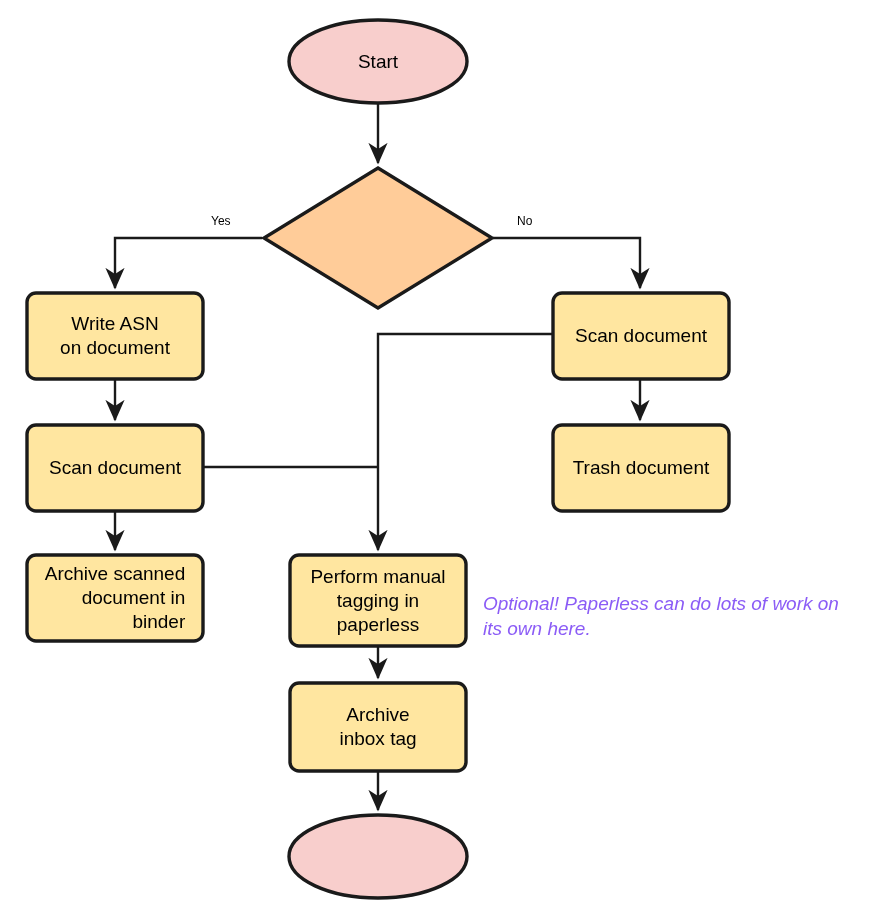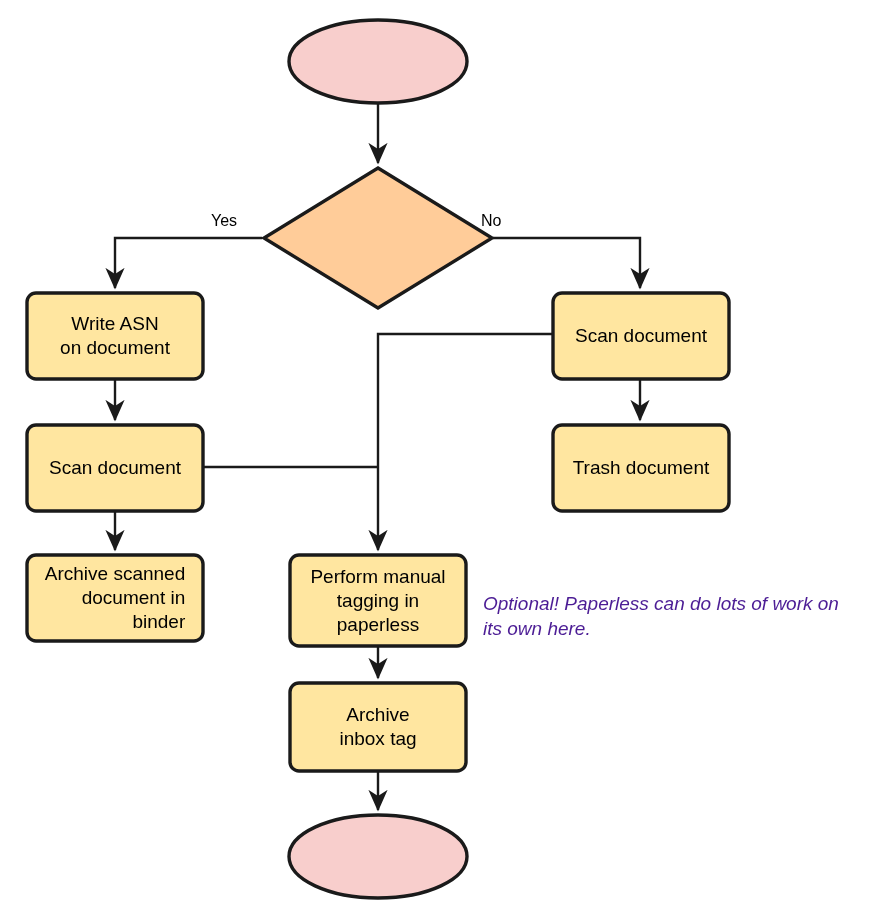--- a/index.html
+++ b/index.html
@@ -35,27 +35,27 @@
     font-family: "Liberation Sans", sans-serif;
     font-size: 19px;
     line-height: 24px;
     white-space: pre-line;
     pointer-events: none;
   }
   .edge-label {
     position: absolute;
     color: #000000;
     font-family: "Liberation Sans", sans-serif;
-    font-size: 16px;
+    font-size: 12px;
     line-height: 20px;
     white-space: nowrap;
   }
   .note-text {
     position: absolute;
-    color: #4c1d95;
+    color: #8b5cf6;
     font-family: "Liberation Sans", sans-serif;
     font-style: italic;
     font-size: 19px;
     line-height: 25px;
     white-space: pre-line;
   }
   .hit {
     position: absolute;
     background: transparent;
   }
@@ -109,20 +109,21 @@
 
     <rect x="553" y="425" width="176" height="86" rx="9" ry="9" fill="#ffe6a0" stroke="#1a1a1a" stroke-width="3.4"></rect>
 
     <rect x="290" y="555" width="176" height="91" rx="9" ry="9" fill="#ffe6a0" stroke="#1a1a1a" stroke-width="3.4"></rect>
 
     <rect x="290" y="683" width="176" height="88" rx="9" ry="9" fill="#ffe6a0" stroke="#1a1a1a" stroke-width="3.4"></rect>
 
     <ellipse cx="378" cy="856.5" rx="89" ry="41.5" fill="#f8cecc" stroke="#1a1a1a" stroke-width="3.4"></ellipse>
   </svg>
 
+  <div class="node-label" style="left:289px; top:20px; width:178px; height:83px;">Start</div>
 
 
   <div class="node-label" style="left:27px; top:293px; width:176px; height:86px;">Write ASN
 on document</div>
 
   <div class="node-label" style="left:27px; top:425px; width:176px; height:86px;">Scan document</div>
 
   <div class="node-label" style="left:27px; top:555px; width:176px; height:86px;text-align:right;">Archive scanned
 document in
 binder</div>
@@ -134,21 +135,21 @@
   <div class="node-label" style="left:290px; top:555px; width:176px; height:91px;border-radius:23px;">Perform manual
 tagging in
 paperless</div>
 
   <div class="node-label" style="left:290px; top:683px; width:176px; height:88px;">Archive
 inbox tag</div>
 
 
   <div class="edge-label" style="left:211px; top:211px;">Yes</div>
 
-  <div class="edge-label" style="left:481px; top:211px;text-align:right;">No</div>
+  <div class="edge-label" style="left:517px; top:211px;text-align:right;">No</div>
 
   <div class="note-text" style="left:483px; top:591px; width:405px;">Optional! Paperless can do lots of work on
 its own here.</div>
 
   <div class="hit" style="left:289px; top:20px; width:178px; height:83px; border-radius:50%;"></div>
   <div class="hit" style="left:264px; top:168px; width:228px; height:140px;"></div>
   <div class="hit" style="left:27px; top:293px; width:176px; height:86px;"></div>
   <div class="hit" style="left:27px; top:425px; width:176px; height:86px;"></div>
   <div class="hit" style="left:27px; top:555px; width:176px; height:86px;"></div>
   <div class="hit" style="left:553px; top:293px; width:176px; height:86px;"></div>

